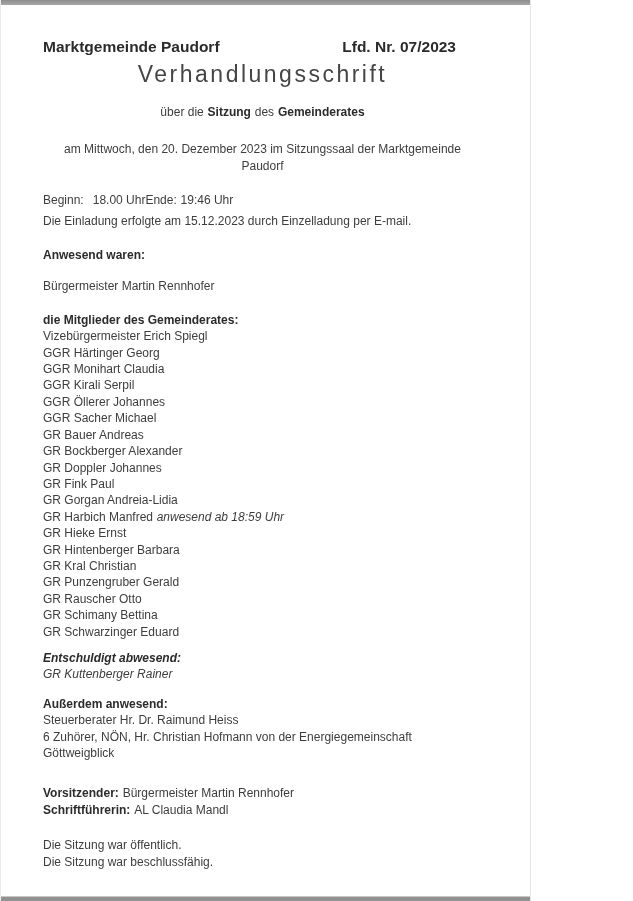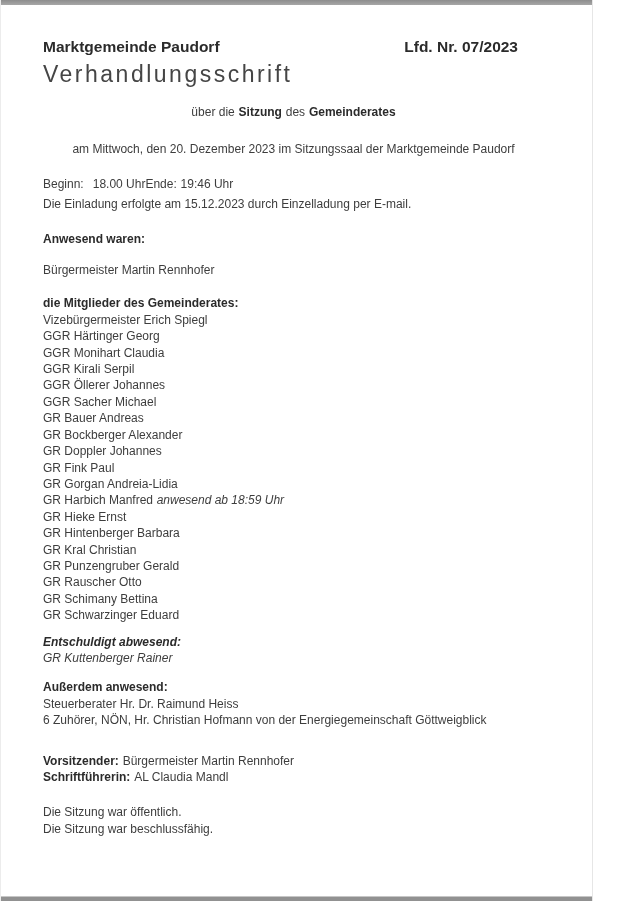--- a/index.html
+++ b/index.html
@@ -5,21 +5,21 @@
   * { margin: 0; padding: 0; box-sizing: border-box; }
   html, body {
     width: 633px; height: 901px;
     background: #ffffff;
     overflow: hidden;
     font-family: "Liberation Sans", "DejaVu Sans", sans-serif;
     color: #3d3d3d;
   }
   .page {
     position: relative;
-    width: 593px; height: 901px;
+    width: 531px; height: 901px;
     background: #ffffff;
     border-left: 1px solid #ececec;
     border-right: 1px solid #e6e6e6;
   }
   .edge-bar-top {
     position: absolute; top: 0; left: 0; right: 0;
     height: 5px;
     background: linear-gradient(#8d8d8d, #a7a7a7);
   }
   .edge-bar-bottom {
@@ -36,21 +36,21 @@
   .doc-header {
     display: flex;
     justify-content: space-between;
     font-weight: bold;
     font-size: 15.5px;
     line-height: 19px;
     color: #2b2b2b;
   }
   .doc-header .ref { padding-right: 26px; }
   .title {
-    text-align: left;
+    text-align: center;
     font-size: 23px;
     line-height: 27px;
     letter-spacing: 2.5px;
     font-weight: normal;
     color: #454545;
     margin-top: 5px;
   }
   .subtitle { text-align: center; margin-top: 16px; }
   .session-info { text-align: center; margin-top: 21px; }
   .times {

